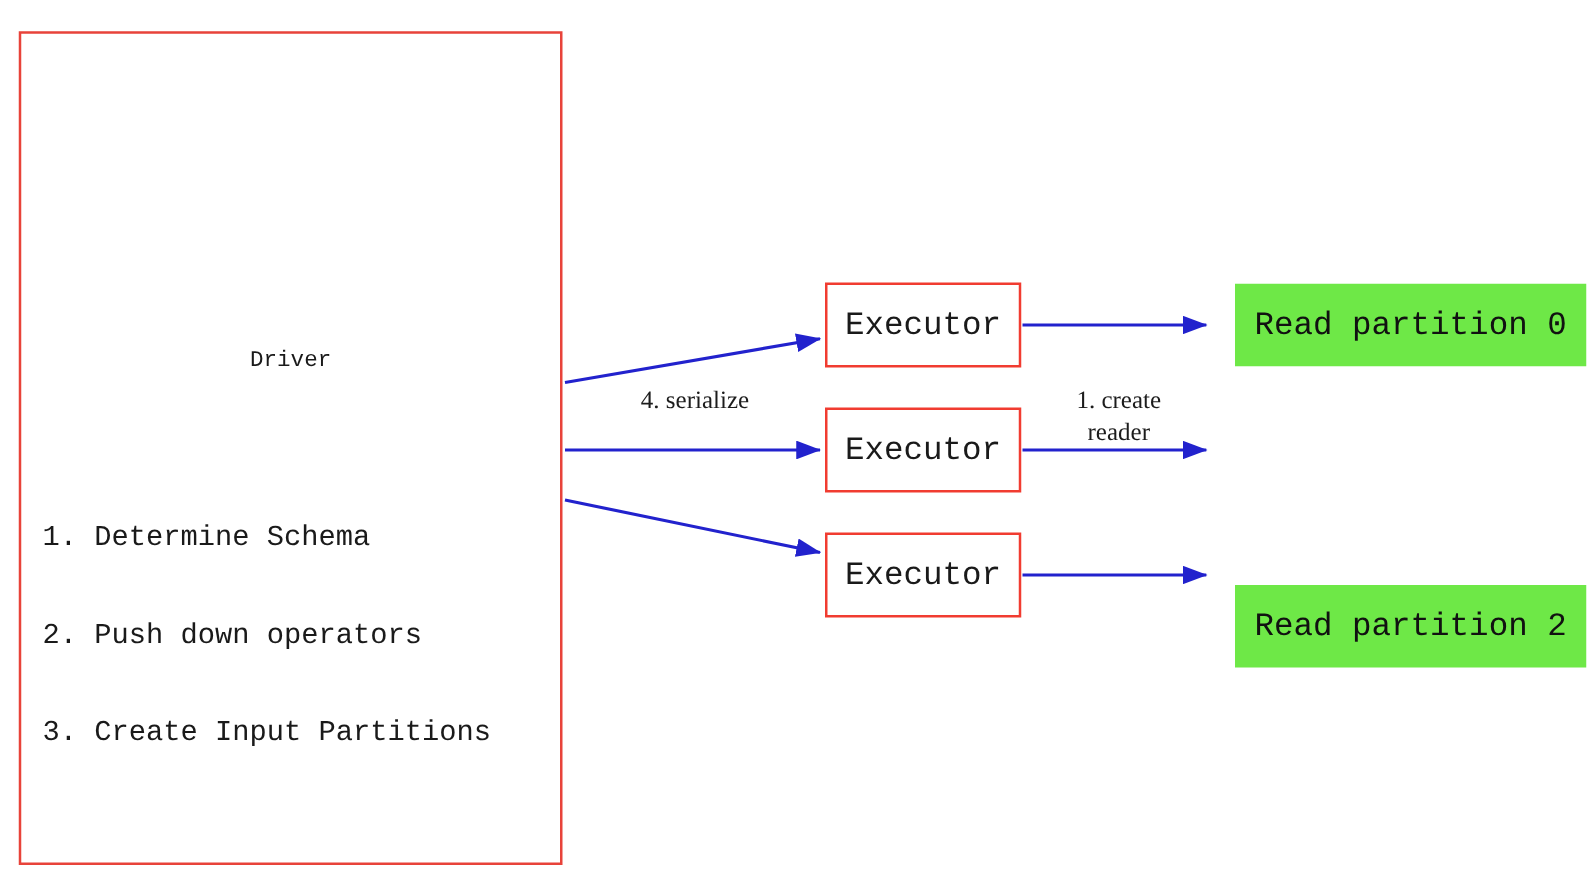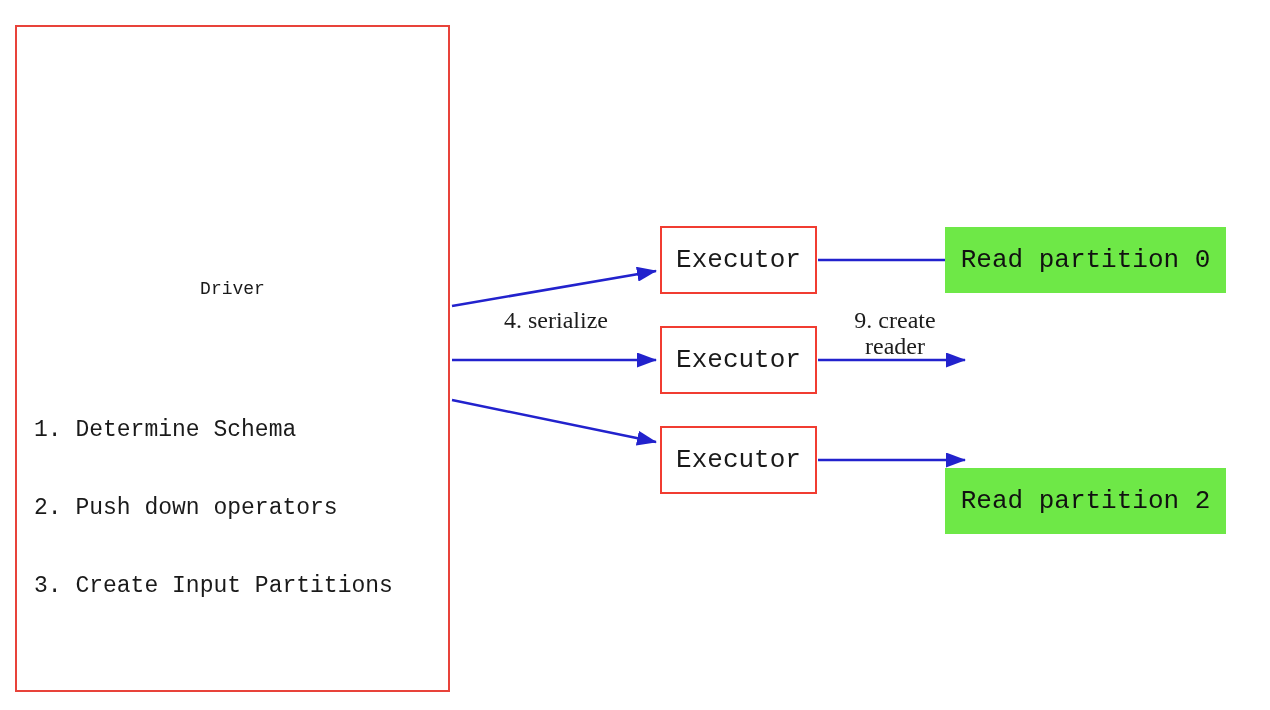--- a/index.html
+++ b/index.html
@@ -66,39 +66,39 @@
     background: #ffffff;
     display: flex;
     align-items: center;
     justify-content: center;
     font-size: 26px;
   }
   .executor-1 { top: 226px; }
   .executor-2 { top: 326px; }
   .executor-3 { top: 426px; }
   .partition-box {
-    left: 945px;
+    left: 988px;
     width: 281px;
     height: 66px;
     background: #6ee847;
     display: flex;
     align-items: center;
     justify-content: center;
     font-size: 26px;
     color: #111111;
   }
   .partition-0 { top: 227px; }
   .partition-1 { top: 327px; }
   .partition-2 { top: 427px; margin-top: 41px; }
   .arrow-label {
     position: absolute;
     width: 220px;
     text-align: center;
     font-family: "Liberation Serif", "DejaVu Serif", serif;
-    font-size: 24px;
+    font-size: 20px;
     line-height: 26px;
     color: #1c1c1c;
   }
   .label-serialize {
     left: 446px;
     top: 307px;
   }
   .label-reader {
     left: 785px;
     top: 307px;
@@ -147,17 +147,17 @@
   </div>
   <div class="box partition-box partition-2">
     <span>Read partition 2</span>
   </div>
 
   <div class="arrow-label label-serialize">
     <div>4. serialize</div>
   </div>
 
   <div class="arrow-label label-reader">
-    <div>9. create</div>
+    <div>1. create</div>
     <div>reader</div>
   </div>
 
 </div>
 
 </body></html>

